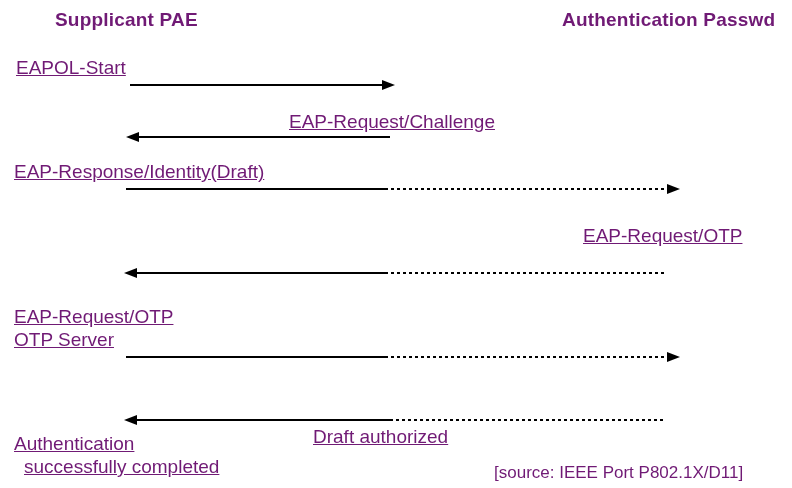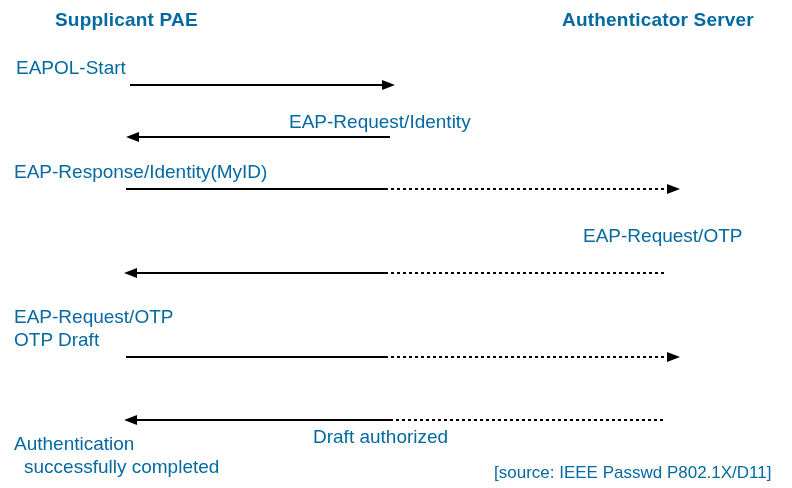--- a/index.html
+++ b/index.html
@@ -1,62 +1,62 @@
 <!DOCTYPE html>
 <html><head>
 <meta charset="utf-8">
 <style>
   html,body{margin:0;padding:0;background:#ffffff;}
   .canvas{
     position:relative;width:792px;height:488px;background:#ffffff;overflow:hidden;
-    font-family:"Liberation Sans",sans-serif;color:#0369a1;
+    font-family:"Liberation Sans",sans-serif;color:#701a75;
   }
   .hdr{position:absolute;top:9px;font-size:19px;font-weight:700;white-space:nowrap;letter-spacing:.2px;}
-  .lbl{position:absolute;font-size:19px;white-space:nowrap;}
+  .lbl{position:absolute;font-size:19px;white-space:nowrap;text-decoration:underline;}
   .ln{position:absolute;height:2px;background:#000000;}
   .dt{position:absolute;height:2px;background:repeating-linear-gradient(to right,#000000 0 3px,transparent 3px 6px);}
   .ar{position:absolute;width:0;height:0;border-top:5px solid transparent;border-bottom:5px solid transparent;}
   .ar.r{border-left:13px solid #000000;}
   .ar.l{border-right:13px solid #000000;}
   .src{position:absolute;font-size:17px;white-space:nowrap;}
 </style>
 </head>
 <body>
 
 <div class="canvas">
 
   <div class="hdr" style="left:55px">Supplicant PAE</div>
-  <div class="hdr" style="left:562px">Authenticator Server</div>
+  <div class="hdr" style="left:562px">Authentication Passwd</div>
 
   <div class="lbl" style="left:16px;top:57px">EAPOL-Start</div>
   <div class="ln" style="left:130px;top:84px;width:254px"></div>
   <div class="ar r" style="left:382px;top:80px"></div>
 
-  <div class="lbl" style="left:289px;top:111px">EAP-Request/Identity</div>
+  <div class="lbl" style="left:289px;top:111px">EAP-Request/Challenge</div>
   <div class="ar l" style="left:126px;top:132px"></div>
   <div class="ln" style="left:137px;top:136px;width:253px"></div>
 
-  <div class="lbl" style="left:14px;top:161px">EAP-Response/Identity(MyID)</div>
+  <div class="lbl" style="left:14px;top:161px">EAP-Response/Identity(Draft)</div>
   <div class="ln" style="left:126px;top:188px;width:259px"></div>
   <div class="dt" style="left:385px;top:188px;width:283px"></div>
   <div class="ar r" style="left:667px;top:184px"></div>
 
   <div class="lbl" style="left:583px;top:225px">EAP-Request/OTP</div>
   <div class="ar l" style="left:124px;top:268px"></div>
   <div class="ln" style="left:135px;top:272px;width:250px"></div>
   <div class="dt" style="left:385px;top:272px;width:280px"></div>
 
   <div class="lbl" style="left:14px;top:306px">EAP-Request/OTP</div>
-  <div class="lbl" style="left:14px;top:329px">OTP Draft</div>
+  <div class="lbl" style="left:14px;top:329px">OTP Server</div>
   <div class="ln" style="left:126px;top:356px;width:259px"></div>
   <div class="dt" style="left:385px;top:356px;width:283px"></div>
   <div class="ar r" style="left:667px;top:352px"></div>
 
   <div class="ar l" style="left:124px;top:415px"></div>
   <div class="ln" style="left:135px;top:419px;width:255px"></div>
   <div class="dt" style="left:390px;top:419px;width:275px"></div>
 
   <div class="lbl" style="left:313px;top:426px">Draft authorized</div>
   <div class="lbl" style="left:14px;top:433px">Authentication</div>
   <div class="lbl" style="left:24px;top:456px">successfully completed</div>
-  <div class="src" style="left:494px;top:463px">[source: IEEE Passwd P802.1X/D11]</div>
+  <div class="src" style="left:494px;top:463px">[source: IEEE Port P802.1X/D11]</div>
 
 </div>
 
 </body></html>

